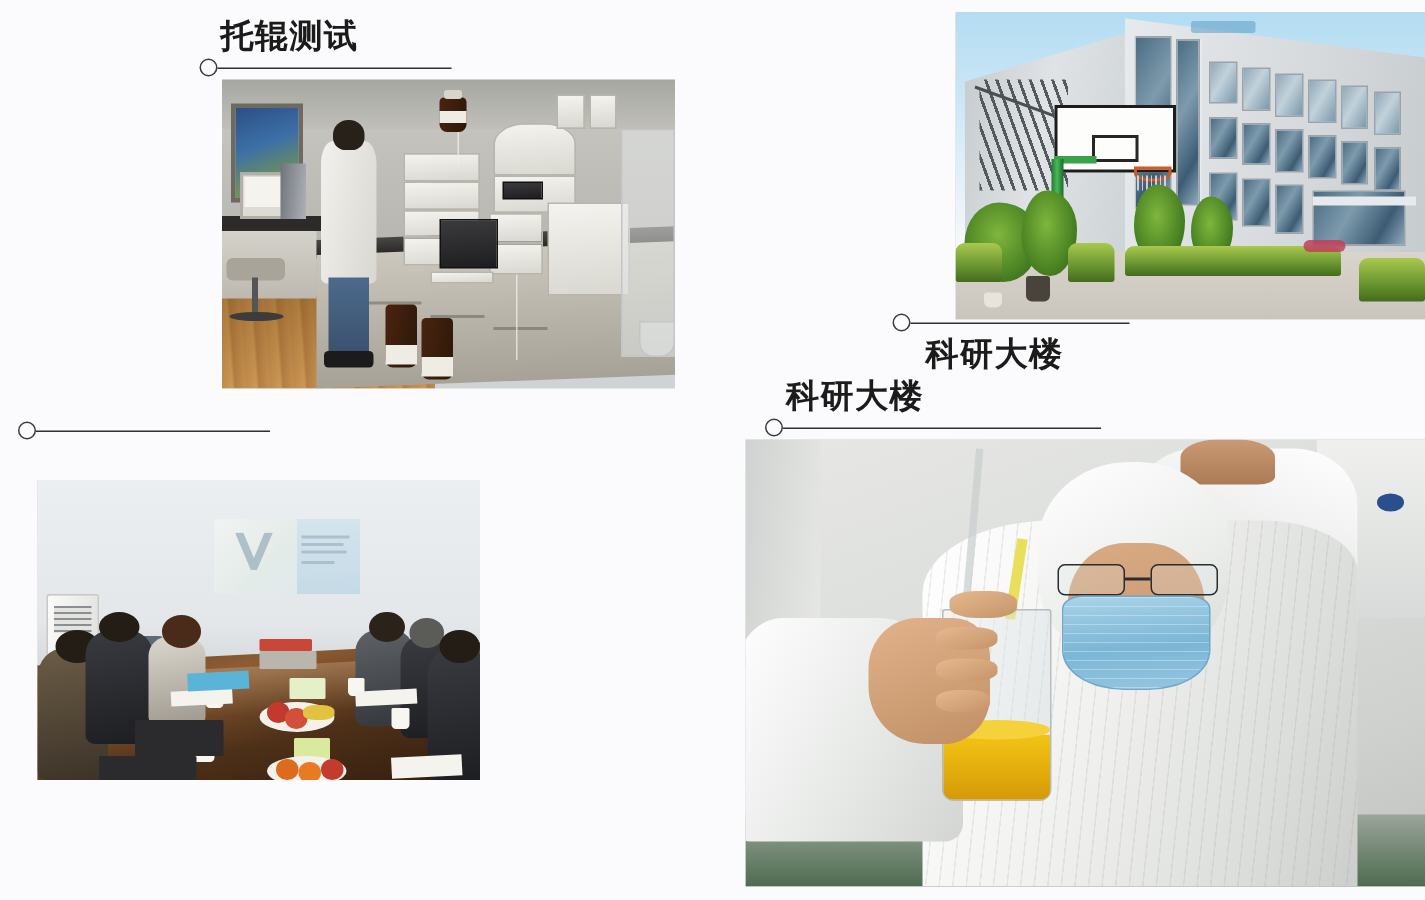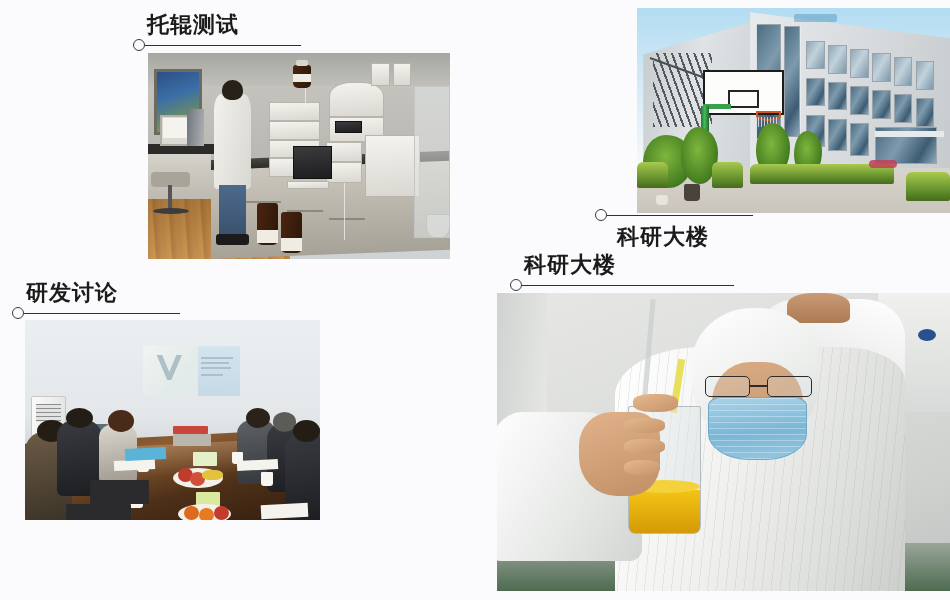--- a/index.html
+++ b/index.html
@@ -589,21 +589,20 @@
 
   <div class="caption cap-above" style="left:510px; top:252px;">
     <div class="caption-text">科研大楼</div>
     <div class="rule-row">
       <span class="marker-circle"></span>
       <span class="rule-line" style="width:212px;"></span>
     </div>
   </div>
 
   <div class="caption cap-above" style="left:12px; top:280px;">
-    <div class="caption-text">研发讨论</div>
     <div class="rule-row">
       <span class="marker-circle"></span>
       <span class="rule-line" style="width:156px;"></span>
     </div>
   </div>
 
   <div class="photo p3" style="left:25px; top:320px; width:295px; height:200px;">
     <div class="scene">
       <div class="room"></div>
       <div class="screen">

